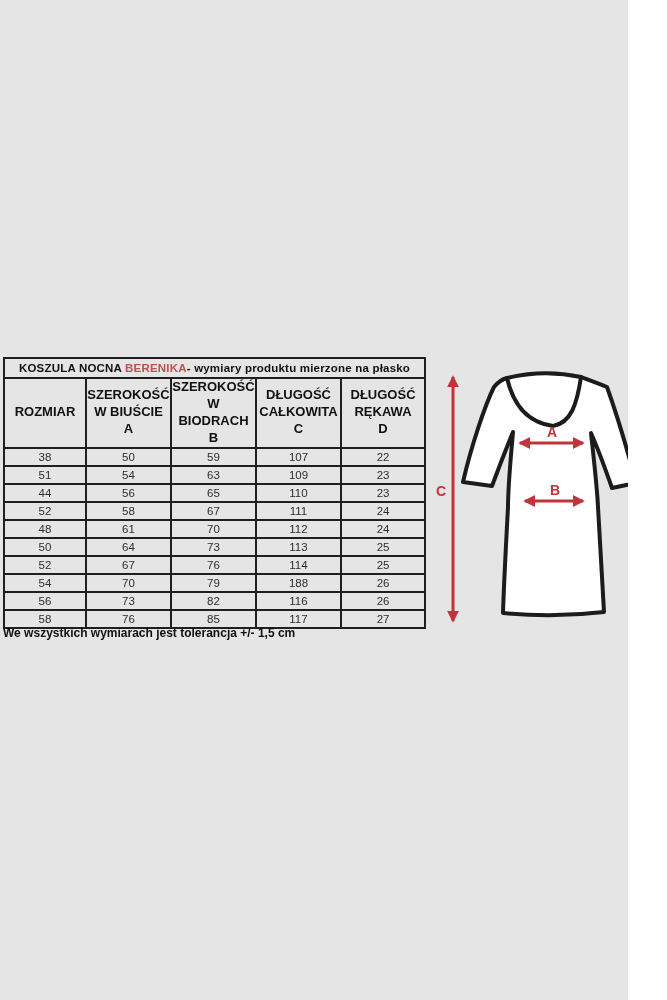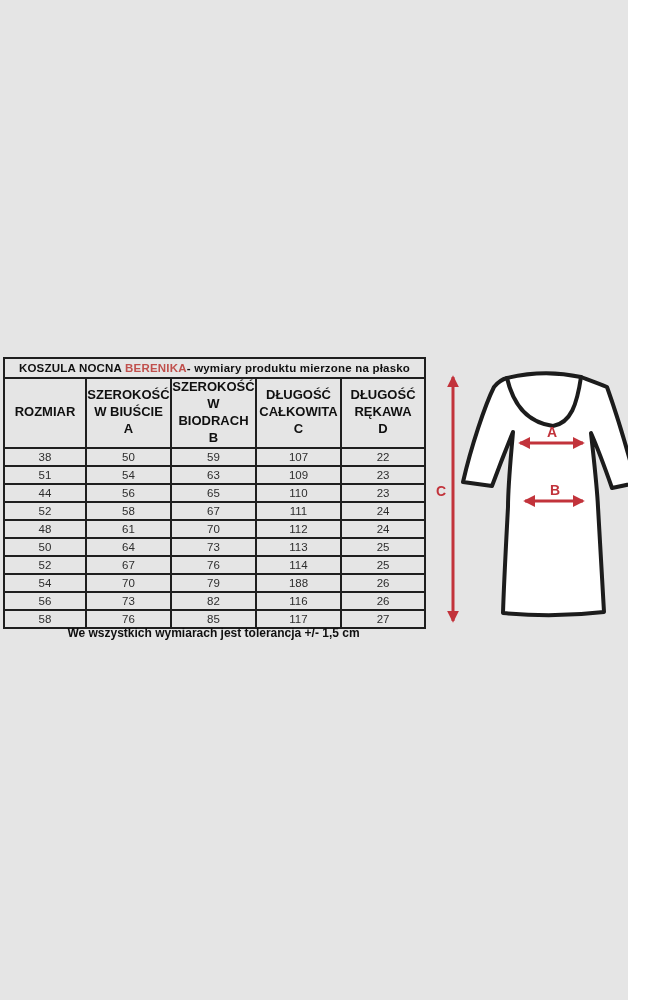--- a/index.html
+++ b/index.html
@@ -46,21 +46,21 @@
     height: 16px;
     font-size: 11.5px;
     color: #2d2d2d;
     margin-left: 35px;
   }
   .tolerance-note {
     position: absolute;
     left: 3px;
     top: 626px;
     width: 421px;
-    text-align: center;
+    text-align: left;
     font-weight: bold;
     font-size: 12px;
     color: #101010;
   }
   svg.diagram {
     position: absolute;
     left: 430px;
     top: 355px;
   }
   .dim-label {

